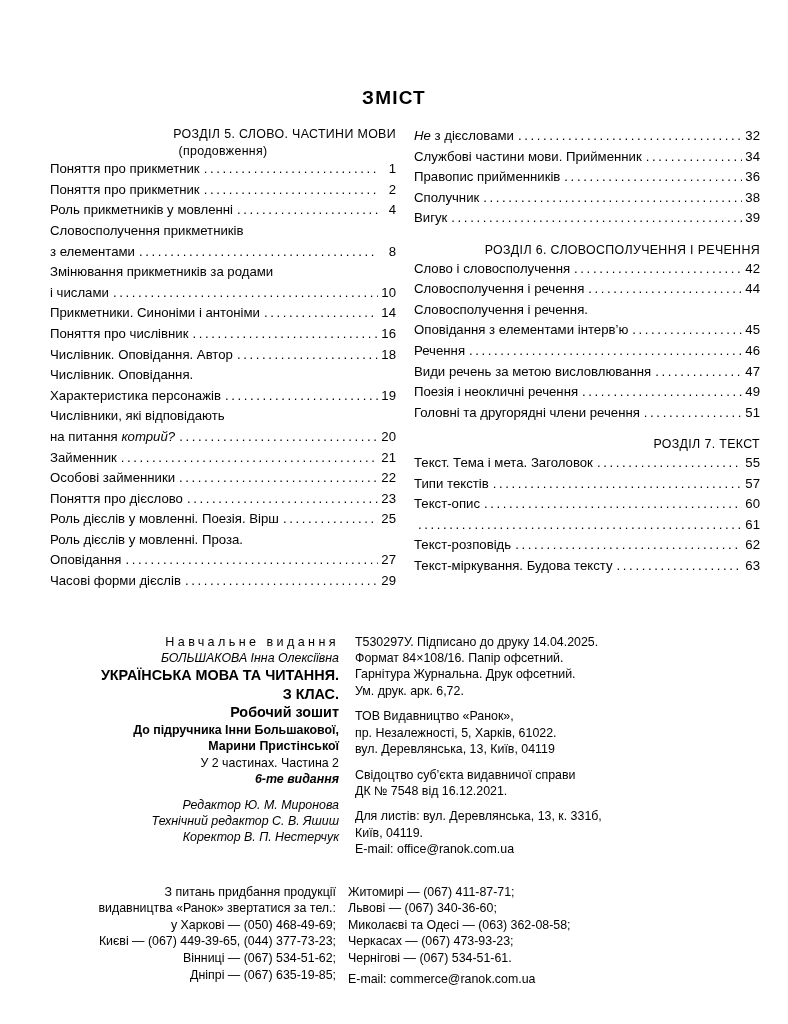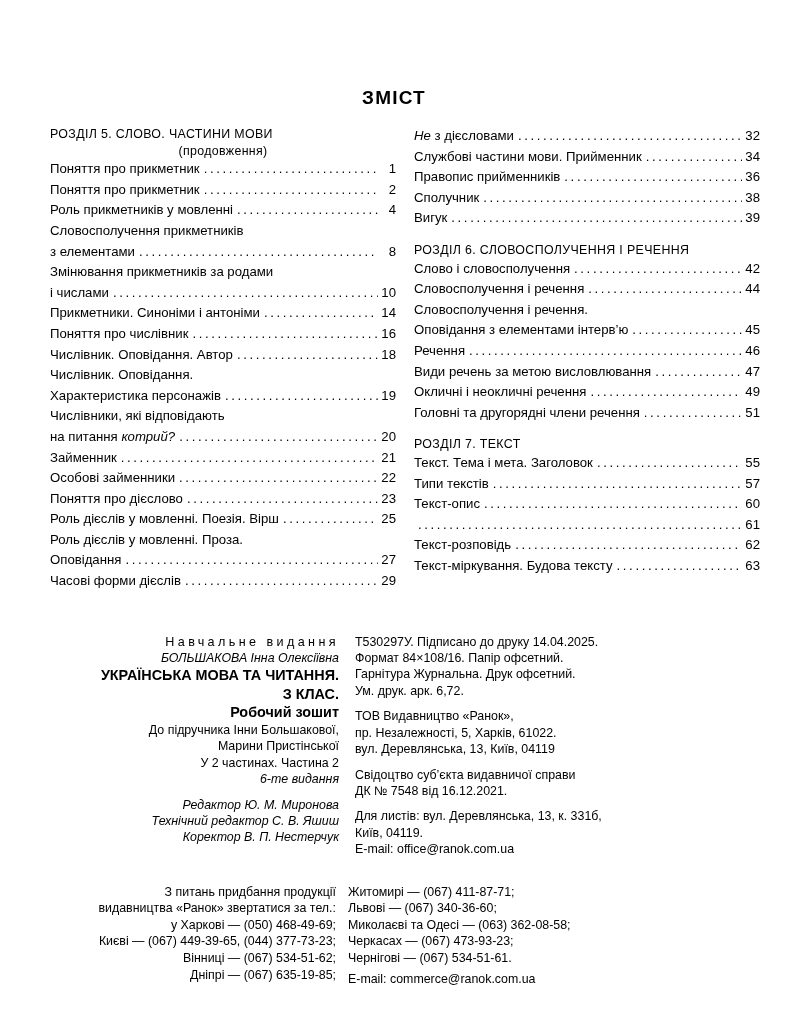--- a/index.html
+++ b/index.html
@@ -35,21 +35,21 @@
     display: flex;
     margin-top: 19px;
     padding: 0 36px 0 50px;
     gap: 18px;
   }
   .toc-col {
     width: 346px;
     flex: 0 0 346px;
   }
   .sec-head {
-    text-align: left;
+    text-align: right;
     font-size: 12.4px;
     letter-spacing: 0.35px;
     line-height: 16.6px;
     white-space: nowrap;
   }
   .sec-head.subline { text-align: center; }
   .sec-gap { height: 13px; }
 
   .toc-list { margin: 0; padding: 0; list-style: none; }
   .toc-row {
@@ -97,21 +97,21 @@
     text-align: left;
     font-size: 12.4px;
     line-height: 16.4px;
     padding-left: 2px;
   }
   .spaced {
     letter-spacing: 3.4px;
     font-size: 12.6px;
   }
   .ital { font-style: italic; }
-  .bold { font-weight: normal; }
+  .bold { font-weight: bold; }
   .big-bold {
     font-weight: bold;
     font-size: 14.4px;
     line-height: 18.5px;
   }
   .blk { margin-bottom: 0; }
   .blk-s { margin-bottom: 9px; }
   .tight { line-height: 16.4px; }
 
   
@@ -319,21 +319,21 @@
             <span class="lbl">Речення</span>
             <span class="dots">................................................................................</span>
             <span class="pg">46</span>
           </div>
           <div class="toc-row">
             <span class="lbl">Види речень за метою висловлювання</span>
             <span class="dots">................................................................................</span>
             <span class="pg">47</span>
           </div>
           <div class="toc-row">
-            <span class="lbl">Окличні і неокличні речення</span>
+            <span class="lbl">Поезія і неокличні речення</span>
             <span class="dots">................................................................................</span>
             <span class="pg">49</span>
           </div>
           <div class="toc-row">
             <span class="lbl">Головні та другорядні члени речення</span>
             <span class="dots">................................................................................</span>
             <span class="pg">51</span>
           </div>
         </div>
 

